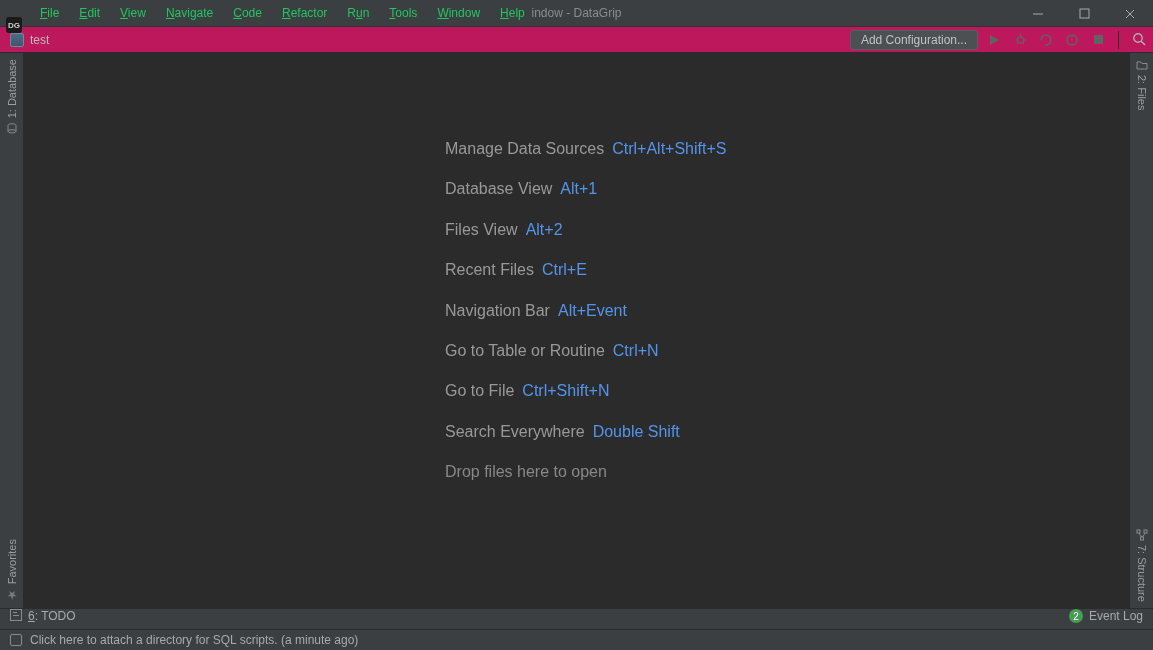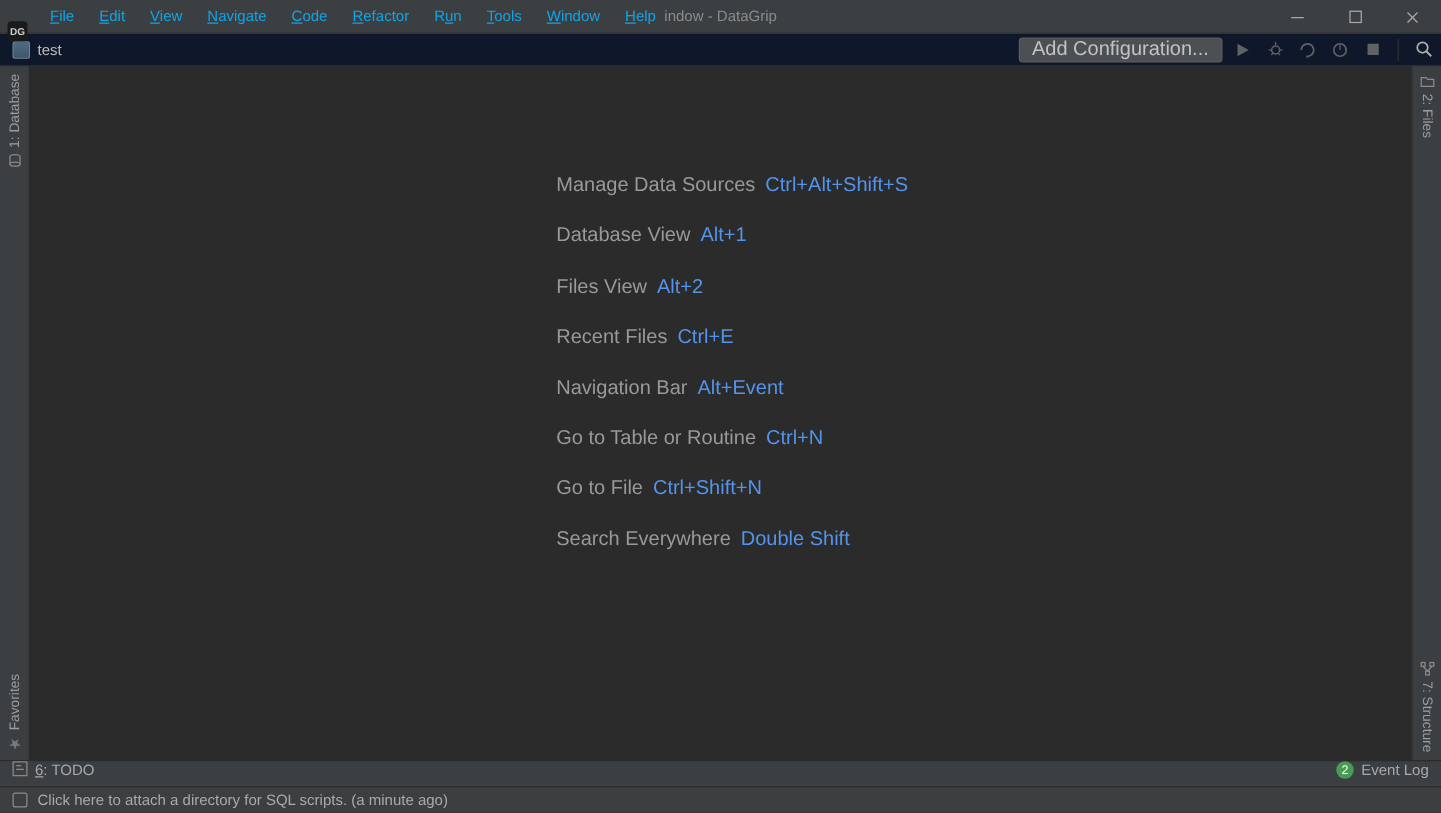--- a/index.html
+++ b/index.html
@@ -28,21 +28,21 @@
     display: flex; align-items: center; justify-content: center;
     font-size: 8px; font-weight: bold;
     color: #cfcfcf;
     margin-right: 10px;
     margin-top: 24px;
   }
   .menubar {
     display: flex;
     gap: 4px;
   }
-  .menu-item { padding: 2px 8px; color: #0ea5e9; cursor: pointer; }
+  .menu-item { padding: 2px 8px; color: #22c55e; cursor: pointer; }
   .menu-item .u { text-decoration: underline; }
   .title-text {
     position: absolute;
     left: 50%; transform: translateX(-50%);
     color: #8a8c8c;
     font-size: 12px;
   }
   .window-controls {
     position: absolute;
     right: 0; top: 0;
@@ -52,21 +52,21 @@
   .win-btn {
     width: 46px;
     display: flex; align-items: center; justify-content: center;
     color: #a9a9a9;
     font-size: 14px;
   }
   .win-btn svg { display: block; }
 
   .toolbar {
     height: 26px;
-    background: #0f172a;
+    background: #be185d;
     display: flex;
     align-items: center;
     padding: 0 4px 0 10px;
     border-bottom: 1px solid #2b2b2b;
   }
   .toolbar-left { display: flex; align-items: center; gap: 6px; }
   .square-icon {
     width: 14px; height: 14px;
     border: 1px solid #6a8a9e;
     border-radius: 2px;
@@ -75,21 +75,21 @@
   }
   .project-label { color: #bbbbbb; }
   .toolbar-right { margin-left: auto; display: flex; align-items: center; gap: 6px; }
   .add-config {
     height: 20px;
     border: 1px solid #5a5d5f;
     background: #4c5052;
     border-radius: 3px;
     padding: 0 10px;
     color: #c2c2c2;
-    font-size: 16px;
+    font-size: 12px;
     display: flex; align-items: center;
   }
   .tb-icn {
     width: 20px; height: 20px;
     display: flex; align-items: center; justify-content: center;
     color: #6c6f71;
     font-size: 14px;
   }
   .search-ic { color: #adadad; }
 
@@ -296,20 +296,21 @@
     <div class="welcome" id="welcome-list">
 
     <div class="welcome-row"><span>Manage Data Sources</span><span class="shortcut">Ctrl+Alt+Shift+S</span></div>
         <div class="welcome-row"><span>Database View</span><span class="shortcut">Alt+1</span></div>
         <div class="welcome-row"><span>Files View</span><span class="shortcut">Alt+2</span></div>
         <div class="welcome-row"><span>Recent Files</span><span class="shortcut">Ctrl+E</span></div>
         <div class="welcome-row"><span>Navigation Bar</span><span class="shortcut">Alt+Event</span></div>
         <div class="welcome-row"><span>Go to Table or Routine</span><span class="shortcut">Ctrl+N</span></div>
         <div class="welcome-row"><span>Go to File</span><span class="shortcut">Ctrl+Shift+N</span></div>
         <div class="welcome-row"><span>Search Everywhere</span><span class="shortcut">Double Shift</span></div>
+        <div class="welcome-row drop-hint">Drop files here to open</div>
       </div>
   </div>
 
   <div class="right-gutter">
     <div class="gutter-label top">
       <span class="gutter-icon">
         <svg width="12" height="12" viewBox="0 0 12 12">
             <path d="M1 3h4l1 1.5h5v5.5H1z" fill="none" stroke="#8a8a8a"></path>
           </svg>
       </span>

